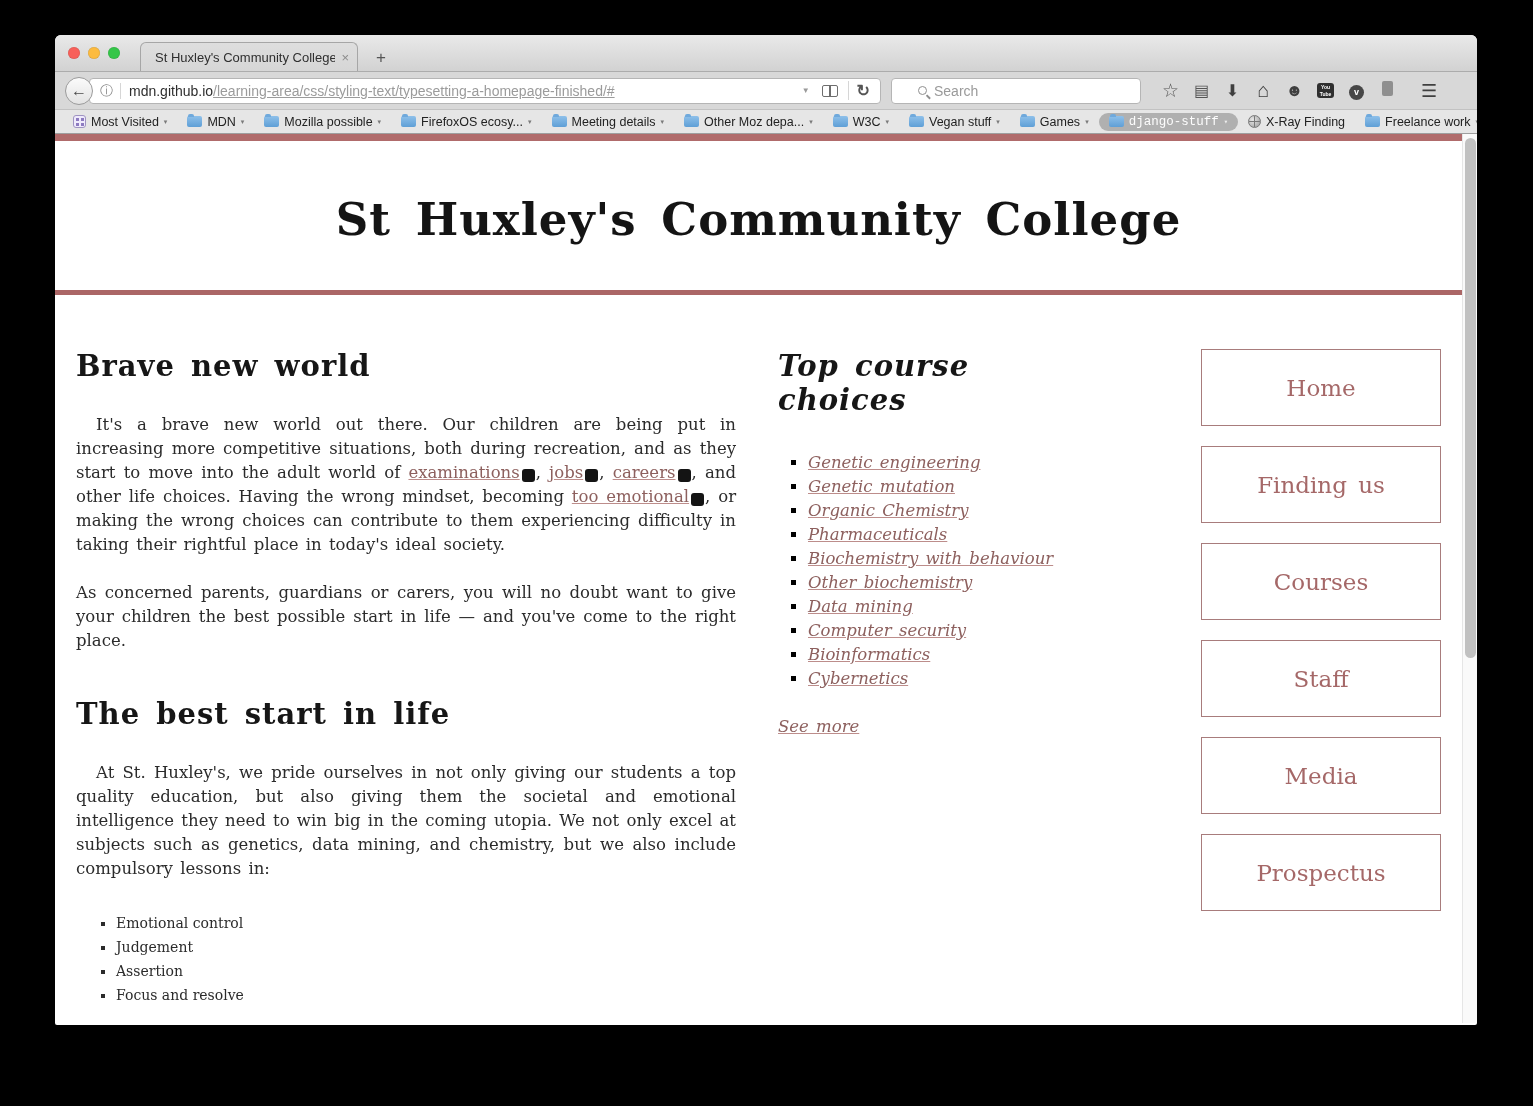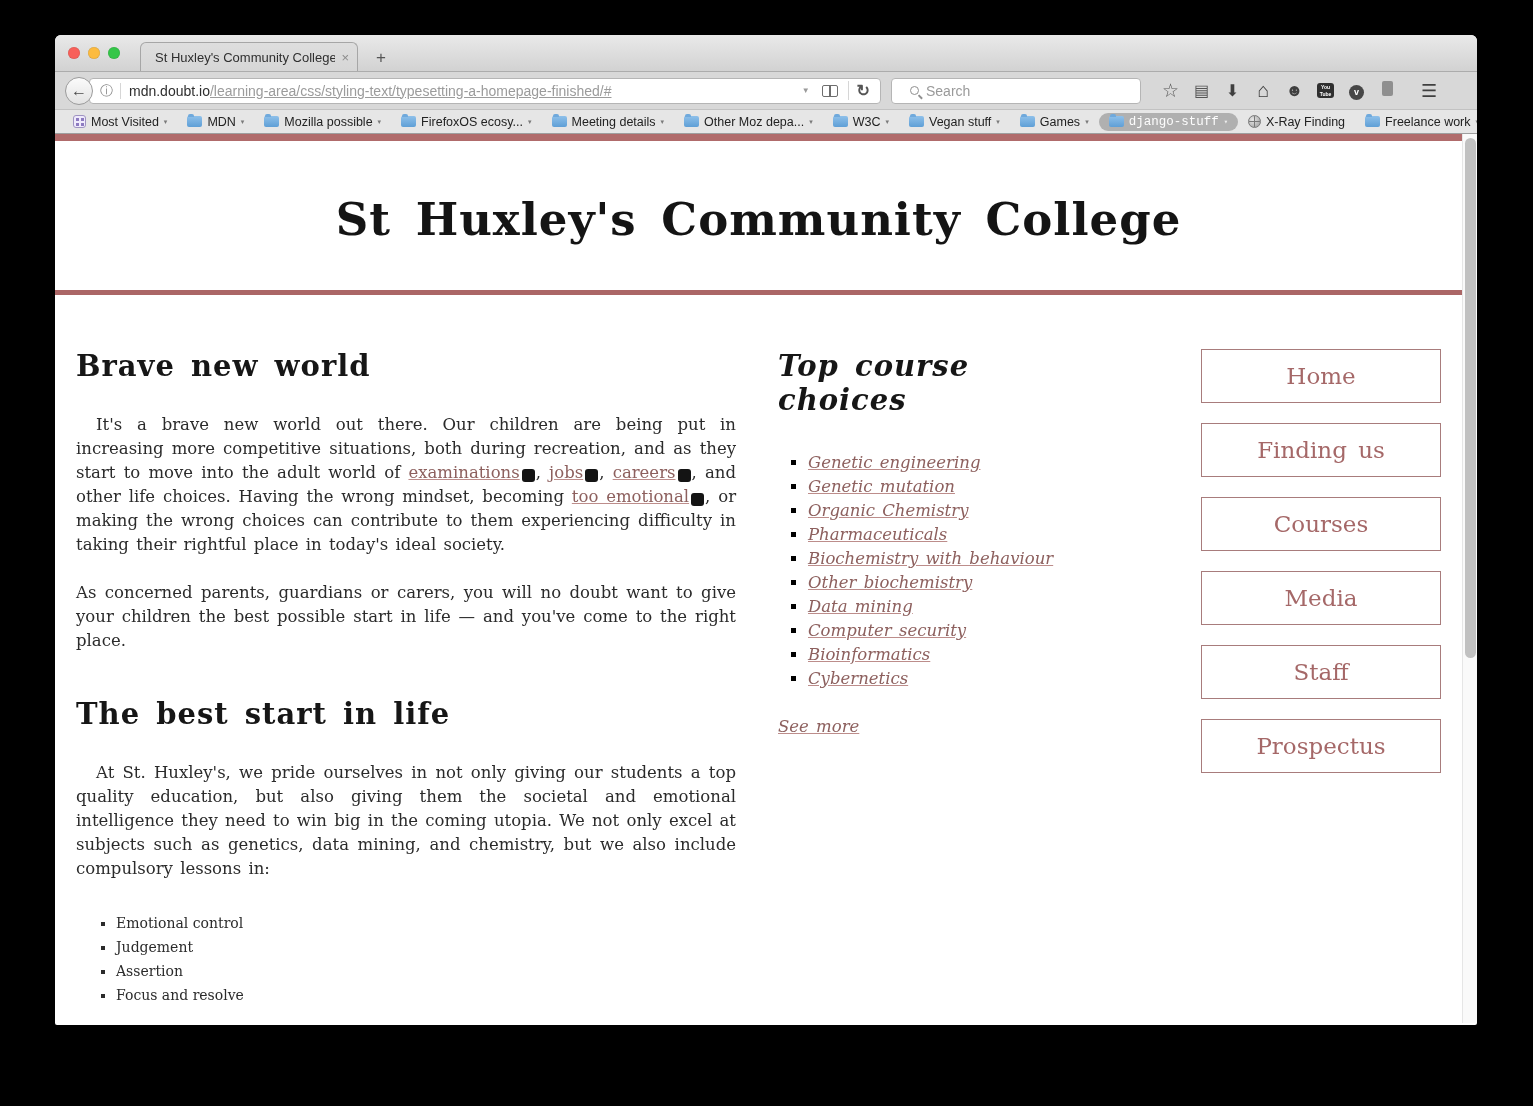--- a/index.html
+++ b/index.html
@@ -52,21 +52,21 @@
   .vdiv { width:1px; height:16px; background:#d6d6d6; margin:0 8px 0 0; }
   .url-host { color:#2e2e2e; }
   .url-path { color:#9b9b9b; white-space:nowrap; overflow:hidden;text-decoration:underline; }
   .url-spacer { flex:1; }
   .drop-arrow { color:#9a9a9a; font-size:8px; padding:0 6px; }
   .reader-icon { width:16px; height:12px; border:1.5px solid #6e6e6e; border-radius:2px;
     background:linear-gradient(to right, transparent 44%, #6e6e6e 44%, #6e6e6e 56%, transparent 56%); margin:0 6px; }
   .reload { color:#555; font-size:16px; font-weight:bold; padding:0 4px 0 8px; border-left:1px solid #d6d6d6; margin-left:4px;}
   .searchbar {
     height:26px; background:#fff; border:1px solid #b5b5b5; border-radius:4px;
-    width:250px; margin-left:10px; display:flex; align-items:center; padding:0 18px; gap:7px;
+    width:250px; margin-left:10px; display:flex; align-items:center; padding:0 26px; gap:7px;
   }
   .lens { width:9px; height:9px; border:1.5px solid #8f8f8f; border-radius:50%; position:relative; flex:none;}
   .lens:after { content:""; position:absolute; width:5px; height:1.5px; background:#8f8f8f;
     transform:rotate(45deg); left:7px; top:9px; }
   .search-ph { color:#9a9a9a; font-size:14px; }
   .tb-icons { display:flex; align-items:center; margin-left:14px; gap:0; }
   .tb-icon { width:31px; text-align:center; color:#4c4c4c; }
   .icon-star { font-size:19px; color:#555; }
   .icon-notes { font-size:16px; color:#555; }
   .icon-down { font-size:16px; color:#3f3f3f; }
@@ -135,21 +135,21 @@
   }
   .article ul { list-style:square; padding-left:40px; margin:30px 0 28px 0;
     font-family:"DejaVu Serif", serif; font-size:14px; line-height:24px; color:#2b2b2b; }
 
   .aside ul { list-style:square; padding-left:30px; margin:34px 0 26px 0;
     font-family:"DejaVu Serif", serif; font-size:16.5px; line-height:24px; }
   .aside a.link, .article a.link { word-spacing:2px; }
   .see-more { font-family:"DejaVu Serif", serif; font-size:16.5px; }
 
   .sitenav button {
-    display:block; width:240px; height:54px; margin-bottom:20px; background:#fff;
+    display:block; width:240px; height:77px; margin-bottom:20px; background:#fff;
     border:1px solid #a87c7c; font-family:"DejaVu Serif", serif; font-size:23px;
     color:#a56868; word-spacing:4px; cursor:pointer;
   }
 </style>
 </head>
 <body>
 
 <div class="window">
 
   <div class="titlebar">
@@ -163,21 +163,21 @@
       <span class="tab-close">×</span>
     </div>
     <span class="newtab">+</span>
   </div>
 
   <div class="toolbar">
     <div class="back-btn">←</div>
     <div class="urlbar">
       <span class="info-icon">ⓘ</span>
       <span class="vdiv"></span>
-      <span class="url-host">mdn.doubt.io</span>
+      <span class="url-host">mdn.github.io</span>
       <span class="url-path">/learning-area/css/styling-text/typesetting-a-homepage-finished/#</span>
       <span class="url-spacer"></span>
       <span class="drop-arrow">▼</span>
       <span class="reader-icon"></span>
       <span class="reload">↻</span>
     </div>
     <div class="searchbar">
       <span class="lens"></span>
       <span class="search-ph">Search</span>
     </div>
@@ -336,22 +336,22 @@
               <li><a class="link" href="#">Cybernetics</a></li>
             </ul>
           <div class="see-more"><a class="link" href="#">See more</a></div>
         </div>
 
         <div class="sitenav">
 
         <button>Home</button>
             <button>Finding us</button>
             <button>Courses</button>
+            <button>Staff</button>
             <button>Media</button>
-            <button>Staff</button>
             <button>Prospectus</button>
           </div>
       </div>
     </div>
 
     <div class="scrollbar">
       <div class="thumb"></div>
     </div>
   </div>
 

